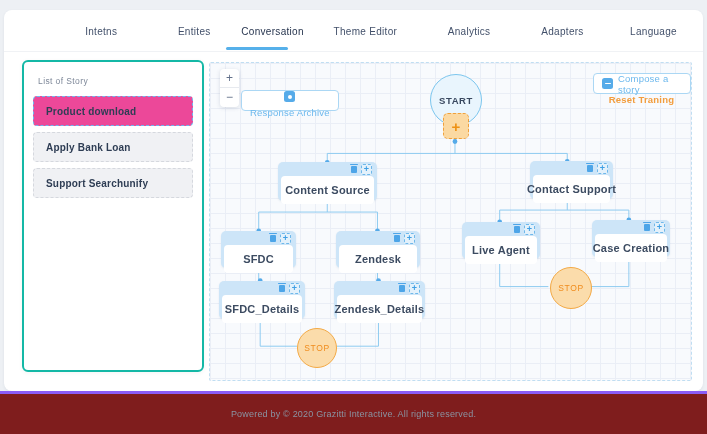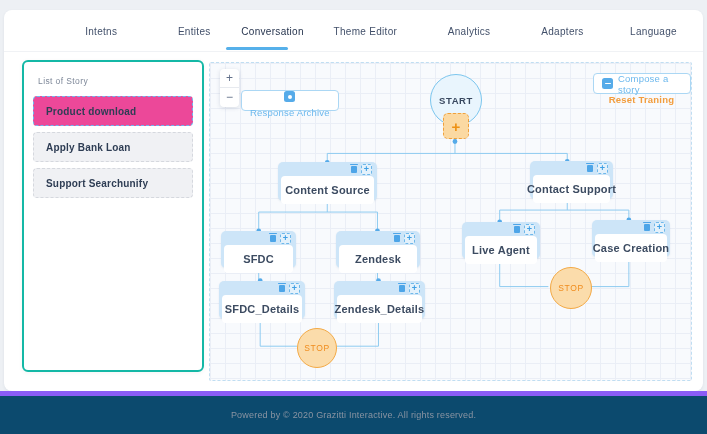--- a/index.html
+++ b/index.html
@@ -141,21 +141,21 @@
   .n-contact-support { left:320px; top:98px;  width:83px; height:38px; }
   .n-sfdc            { left:11px;  top:168px; width:75px; height:37px; }
   .n-zendesk         { left:126px; top:168px; width:84px; height:37px; }
   .n-live-agent      { left:252px; top:159px; width:78px; height:37px; }
   .n-case-creation   { left:382px; top:157px; width:78px; height:37px; }
   .n-sfdc-details    { left:9px;   top:218px; width:86px; height:38px; }
   .n-zendesk-details { left:124px; top:218px; width:91px; height:38px; }
   
   .footer {
     position:absolute; left:0; top:391px; width:707px; height:43px;
-    background:#0c4a6e; border-top:5px solid #8b5cf6;
+    background:#7f1d1d; border-top:3px solid #8b5cf6;
     display:flex; align-items:center; justify-content:center;
   }
   .footer span { font-size:9px; color:#8a94a2; letter-spacing:.2px; }
 </style>
 </head>
 <body>
 
 <div class="main-card">
 
   <nav class="tabs">

